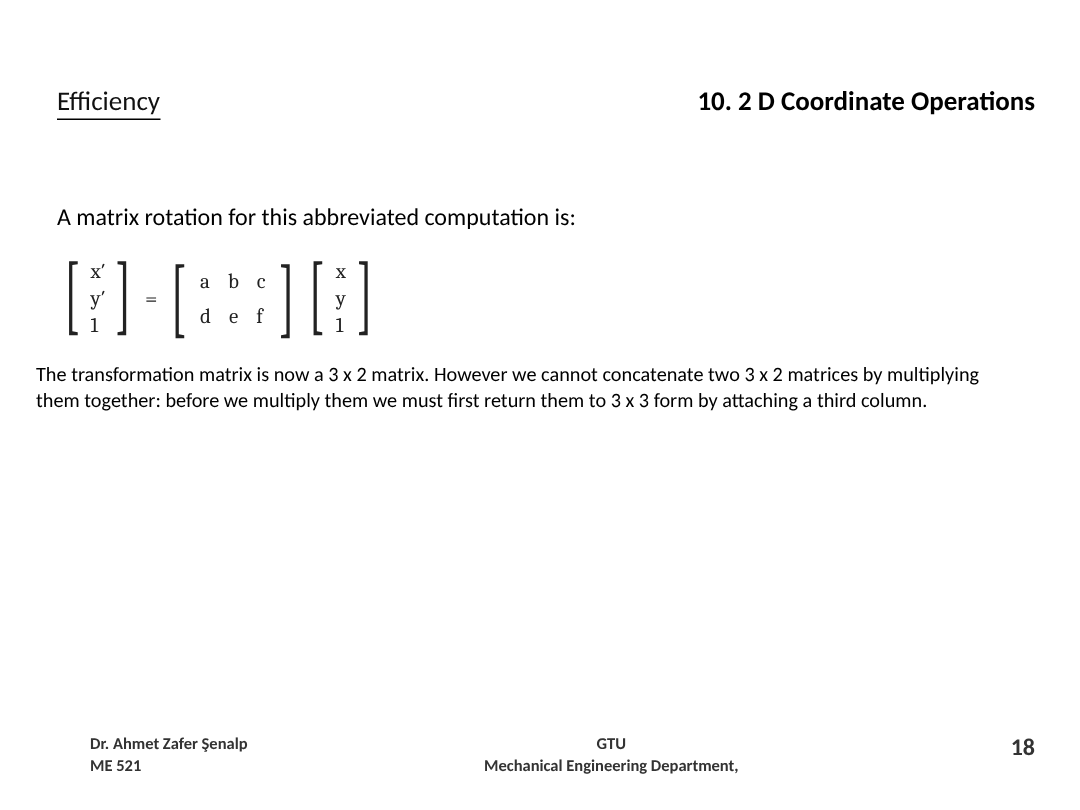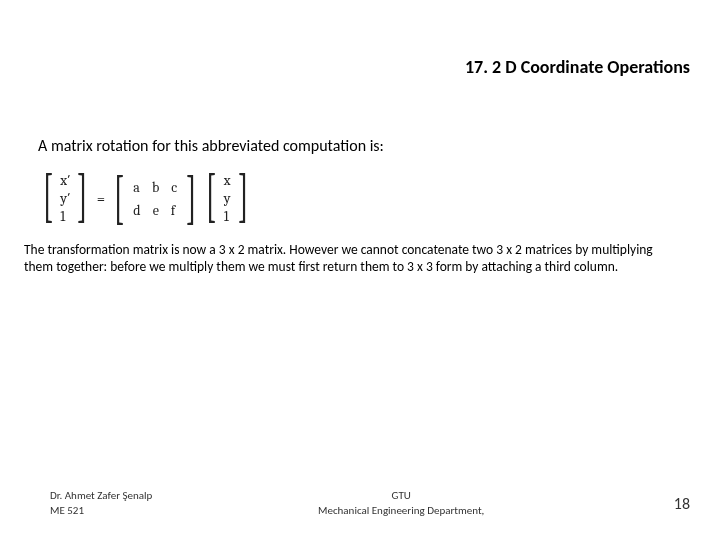--- a/index.html
+++ b/index.html
@@ -10,30 +10,31 @@
   .intro { position: absolute; top: 136px; left: 38px; right: 30px; font-size: 16px; }
   .equation { position: absolute; top: 168px; left: 38px; }
   .eq-row { display: flex; align-items: center; font-family: "Cambria Math", Cambria, Georgia, serif; font-size: 14px; color: #222; }
   .bracket-wrap { display: inline-flex; align-items: stretch; }
   .bracket { font-size: 58px; line-height: 58px; font-weight: 300; display: inline-block; transform: scaleX(0.55); transform-origin: center; }
   .col { display: flex; flex-direction: column; justify-content: space-around; padding: 4px 2px; font-size: 14px; line-height: 18px; }
   .mat2 { display: flex; flex-direction: column; justify-content: center; padding: 0 4px; gap: 6px; }
   .mat2 .rowm { display: flex; gap: 12px; font-size: 14px; }
   .eq-sign { margin: 0 4px; font-size: 15px; }
   .body-text { position: absolute; top: 242px; left: 24px; right: 40px; font-size: 13.5px; line-height: 1.25; }
-  .footer { position: absolute; bottom: 22px; left: 0; right: 0; display: flex; justify-content: space-between; align-items: center; padding: 0 30px 0 50px; font-size: 11px; color: #333; }
+  .footer { position: absolute; bottom: 22px; left: 10px; right: 0; display: flex; justify-content: space-between; align-items: flex-start; padding: 0 30px 0 50px; font-size: 11px; color: #333; font-weight: bold; }
   .footer-left { line-height: 1.3; }
   .footer-center { text-align: center; line-height: 1.3; flex: 1; }
   .footer-right { font-size: 16px; min-width: 40px; text-align: right; }
 </style>
 </head>
 <body>
 <div class="slide">
 
-  <div class="topic-right">17. 2 D Coordinate Operations</div>
+  <div class="topic-left">Efficiency</div>
+  <div class="topic-right">10. 2 D Coordinate Operations</div>
 
   <div class="intro">A matrix rotation for this abbreviated computation is:</div>
 
   <div class="equation">
     <div class="eq-row">
       <span class="bracket-wrap">
         <span class="bracket">[</span>
         <span class="col">
           <span>x′</span>
           <span>y′</span>

